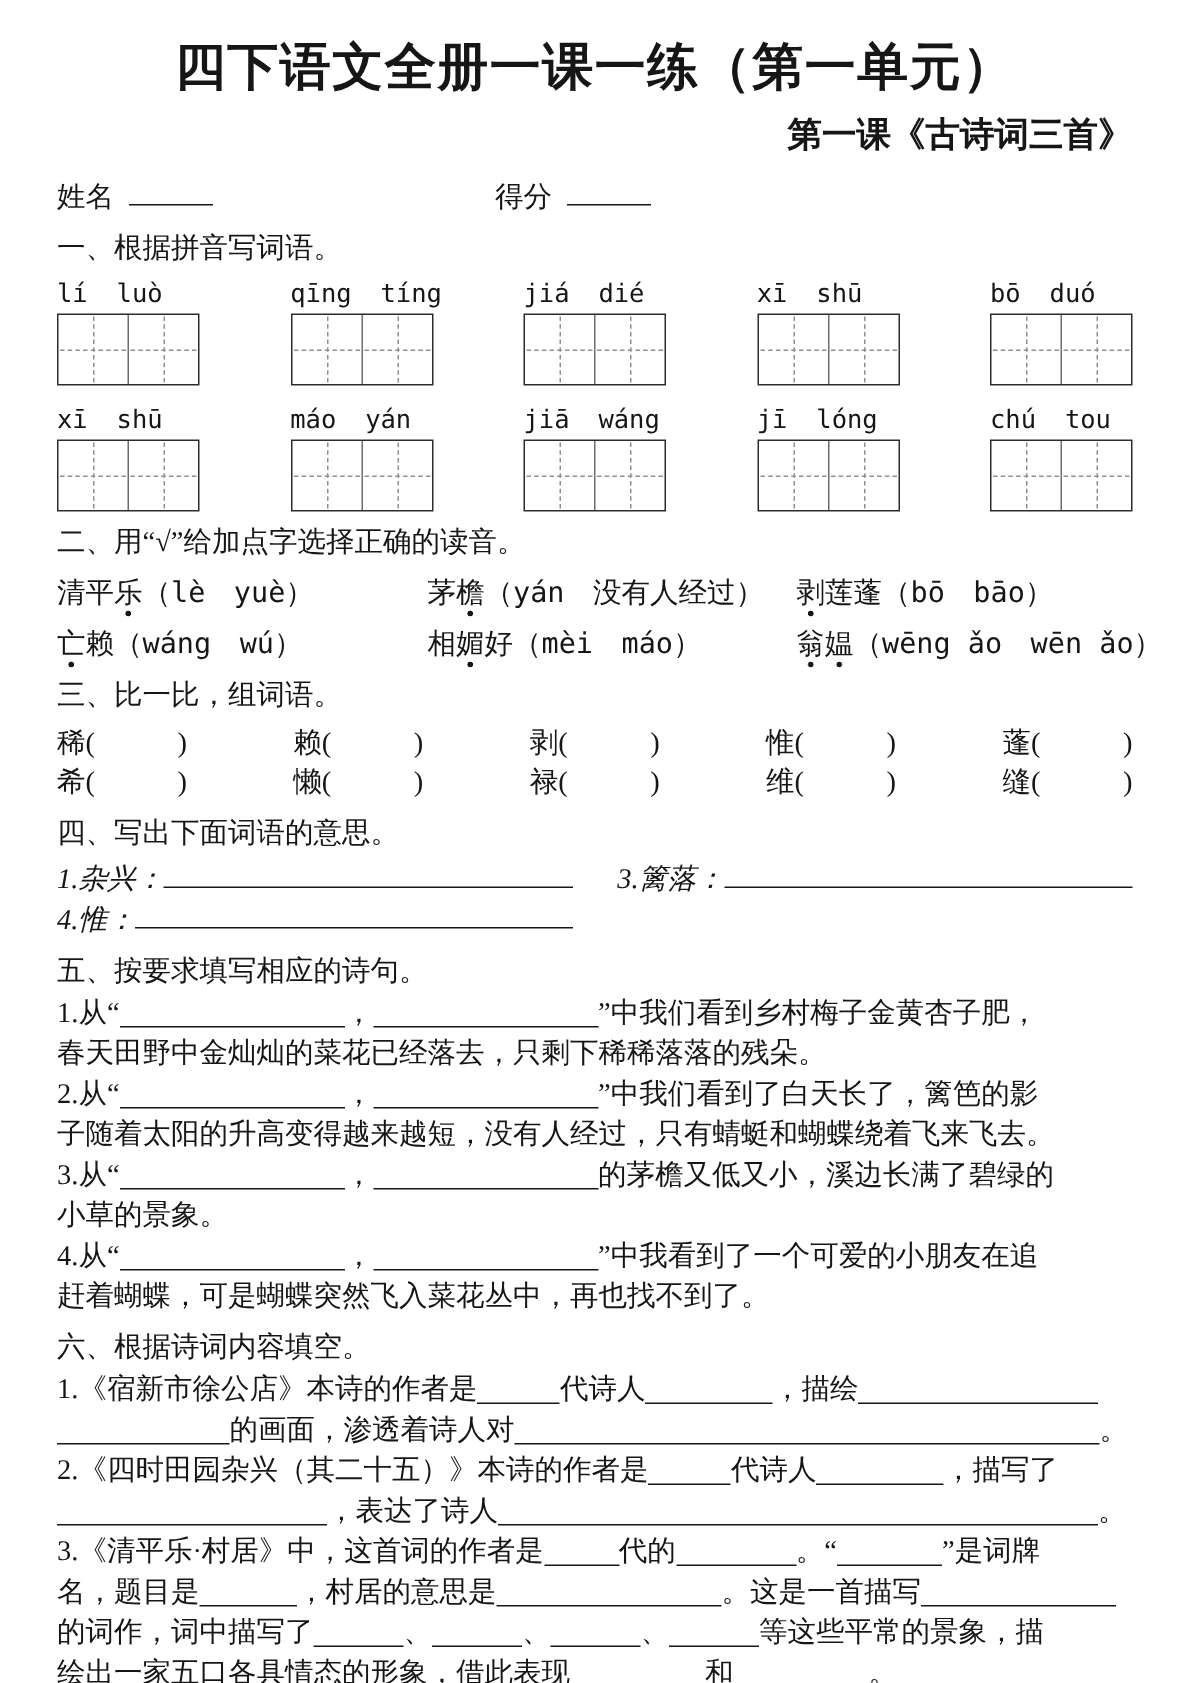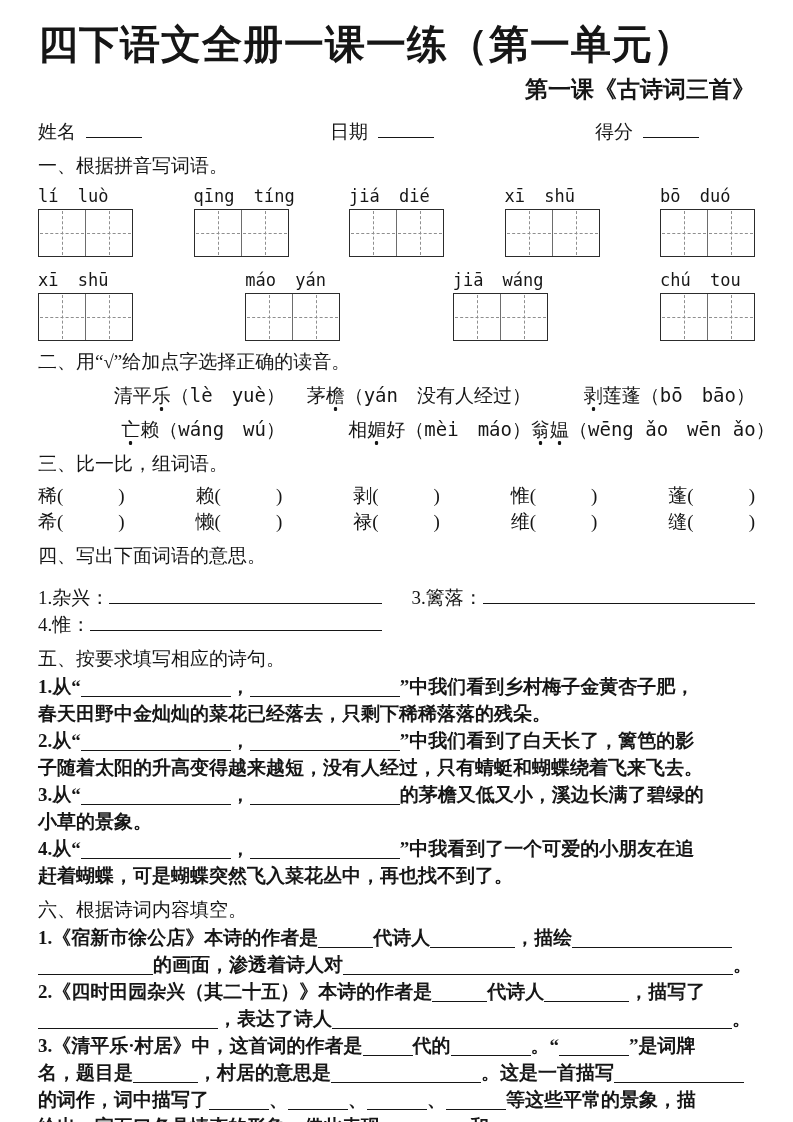--- a/index.html
+++ b/index.html
@@ -5,22 +5,22 @@
   html,body{margin:0;padding:0;}
   body{
     width:793px;height:1122px;box-sizing:border-box;
     padding:26px 38px 0;
     background:#ffffff;color:#161616;
     font-family:"Liberation Serif",serif;
     font-size:19px;line-height:27px;
     overflow:hidden;
   }
   .h1{
-    font-weight:bold;font-size:40px;line-height:38px;
-    font-family:Liberation Serif, serif;letter-spacing:1px;
+    text-align:center;font-weight:bold;font-size:34px;line-height:38px;
+    font-family:Liberation Sans, sans-serif;letter-spacing:1px;
   }
   .h2{
     text-align:right;font-weight:bold;font-size:23px;line-height:30px;
     font-family:"Liberation Sans",sans-serif;margin-top:10px;
   }
   .fields{display:grid;grid-template-columns:292px 265px 1fr;margin-top:14px;}
   .field{display:flex;align-items:baseline;white-space:nowrap;}
   .blank{
     display:inline-block;height:15px;
     border-bottom:1.6px solid #161616;vertical-align:-4px;
@@ -46,63 +46,59 @@
   .tzg-cell::before{
     content:"";position:absolute;left:50%;top:1px;bottom:1px;
     border-left:1.2px dashed #8f8f8f;
   }
   .tzg-cell::after{
     content:"";position:absolute;top:50%;left:1px;right:1px;
     border-top:1.2px dashed #8f8f8f;
   }
 
   
-  .s2-grid{display:grid;grid-template-columns:247px 246px 1fr;text-align:right;}
+  .s2-grid{display:grid;grid-template-columns:247px 246px 1fr;}
   .s2-grid.r1{margin-top:5px;}
   .s2-grid.r2{margin-top:6px;}
   .s2-item{
     white-space:nowrap;line-height:28px;
     font-family:"DejaVu Sans Mono","Liberation Serif",serif;
   }
   .dot{
     background-image:radial-gradient(circle,#161616 1.7px,transparent 2.1px);
     background-size:1em 6px;background-repeat:repeat-x;
     background-position:left bottom;padding-bottom:6px;
   }
 
   
   .s3-row{display:flex;justify-content:space-between;line-height:26px;}
   .s3-row.r1{margin-top:5px;}
   .s3-item{white-space:nowrap;}
 
   
-  .s4-grid{display:grid;grid-template-columns:1fr 1fr;column-gap:30px;line-height:27px;margin-top:14px;}
+  .s4-grid{display:grid;grid-template-columns:1fr 1fr;column-gap:30px;line-height:27px;margin-top:3px;font-style:italic;}
   .s4-cell{display:flex;align-items:baseline;}
   .s4-label{white-space:nowrap;}
   .fill{flex:1;}
 
   
-  .line{line-height:27px;white-space:nowrap;font-weight:bold;}
+  .line{line-height:27px;white-space:nowrap;}
 </style>
 </head>
 <body>
 
 <div class="h1">四下语文全册一课一练（第一单元）</div>
 <div class="h2">第一课《古诗词三首》</div>
 
 <div class="fields">
   <div class="field">
     <span>姓名</span>
     <span class="blank fblank"></span>
   </div>
   <div class="field">
-    <span>日期</span>
-    <span class="blank fblank"></span>
-  </div>
-  <div class="field">
     <span>得分</span>
     <span class="blank fblank"></span>
   </div>
 </div>
 
 <div class="heading">一、根据拼音写词语。</div>
 
 <div class="py-row">
   <div class="py-col">
     <div class="py">lí luò</div>
@@ -151,20 +147,27 @@
   </div>
   <div class="py-col">
     <div class="py">máo yán</div>
     <div class="tzg">
         <div class="tzg-cell"></div>
         <div class="tzg-cell"></div>
       </div>
   </div>
   <div class="py-col">
     <div class="py">jiā wáng</div>
+    <div class="tzg">
+        <div class="tzg-cell"></div>
+        <div class="tzg-cell"></div>
+      </div>
+  </div>
+  <div class="py-col">
+    <div class="py">jī lóng</div>
     <div class="tzg">
         <div class="tzg-cell"></div>
         <div class="tzg-cell"></div>
       </div>
   </div>
   <div class="py-col">
     <div class="py">chú tou</div>
     <div class="tzg">
         <div class="tzg-cell"></div>
         <div class="tzg-cell"></div>

